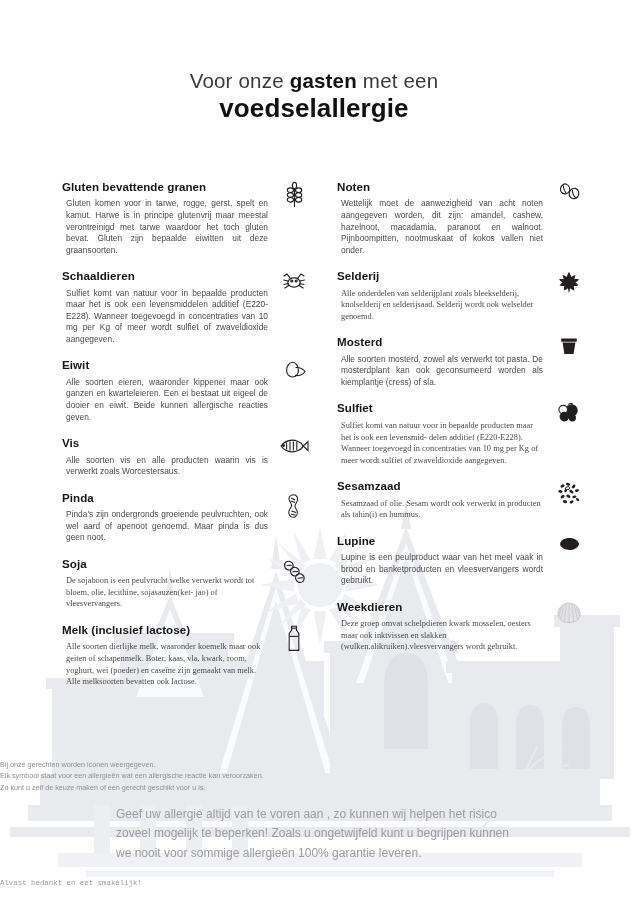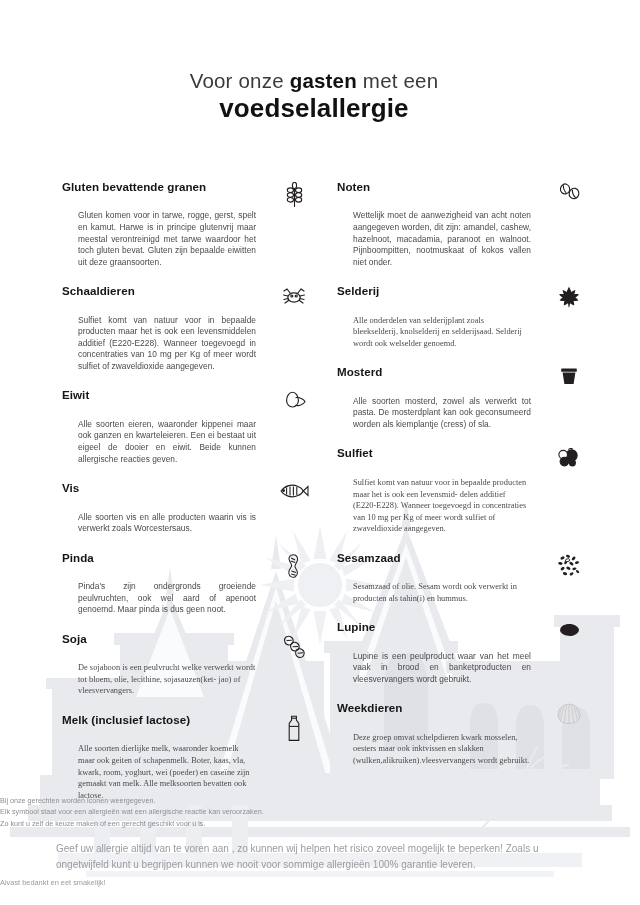--- a/index.html
+++ b/index.html
@@ -86,21 +86,21 @@
   }
   .entry h3{
     margin:0 0 1px 0;
     font-size:11.6px;
     font-weight:700;
     letter-spacing:.05px;
     color:#151515;
     line-height:1.25;
   }
   .entry p{
-    margin:16px;
+    margin:4px;
     font-size:8.35px;
     line-height:1.385;
     color:#4a4a4a;
     text-align:justify;
     padding-right:38px;
     letter-spacing:.02px;
   }
   .entry p.left{text-align:left;font-family:Liberation Serif, serif;}
 
   .ico{
@@ -121,29 +121,30 @@
     text-align:left;
     color:#9a9a9e;
   }
   #footer .blk1{
     font-size:7.2px;
     line-height:1.62;
     color:#8e8e93;
   }
   #footer .blk2{
     margin-top:11px;
-    font-size:10px;
+    font-size:12px;
     line-height:1.62;
     color:#9b9ba0;
-    padding:0 56px;
+    padding:0 116px;
   }
   #footer .blk3{
-    margin-top:5px;
+    margin-top:16px;
     font-size:7.4px;
     color:#9b9ba0;
+    font-family:Liberation Mono, monospace;
   }
 </style>
 </head>
 <body>
 
 <div id="page">
 
   <svg id="watermark" viewBox="0 0 640 430" preserveAspectRatio="none" aria-hidden="true">
     <g fill="#e9eaee">
 

